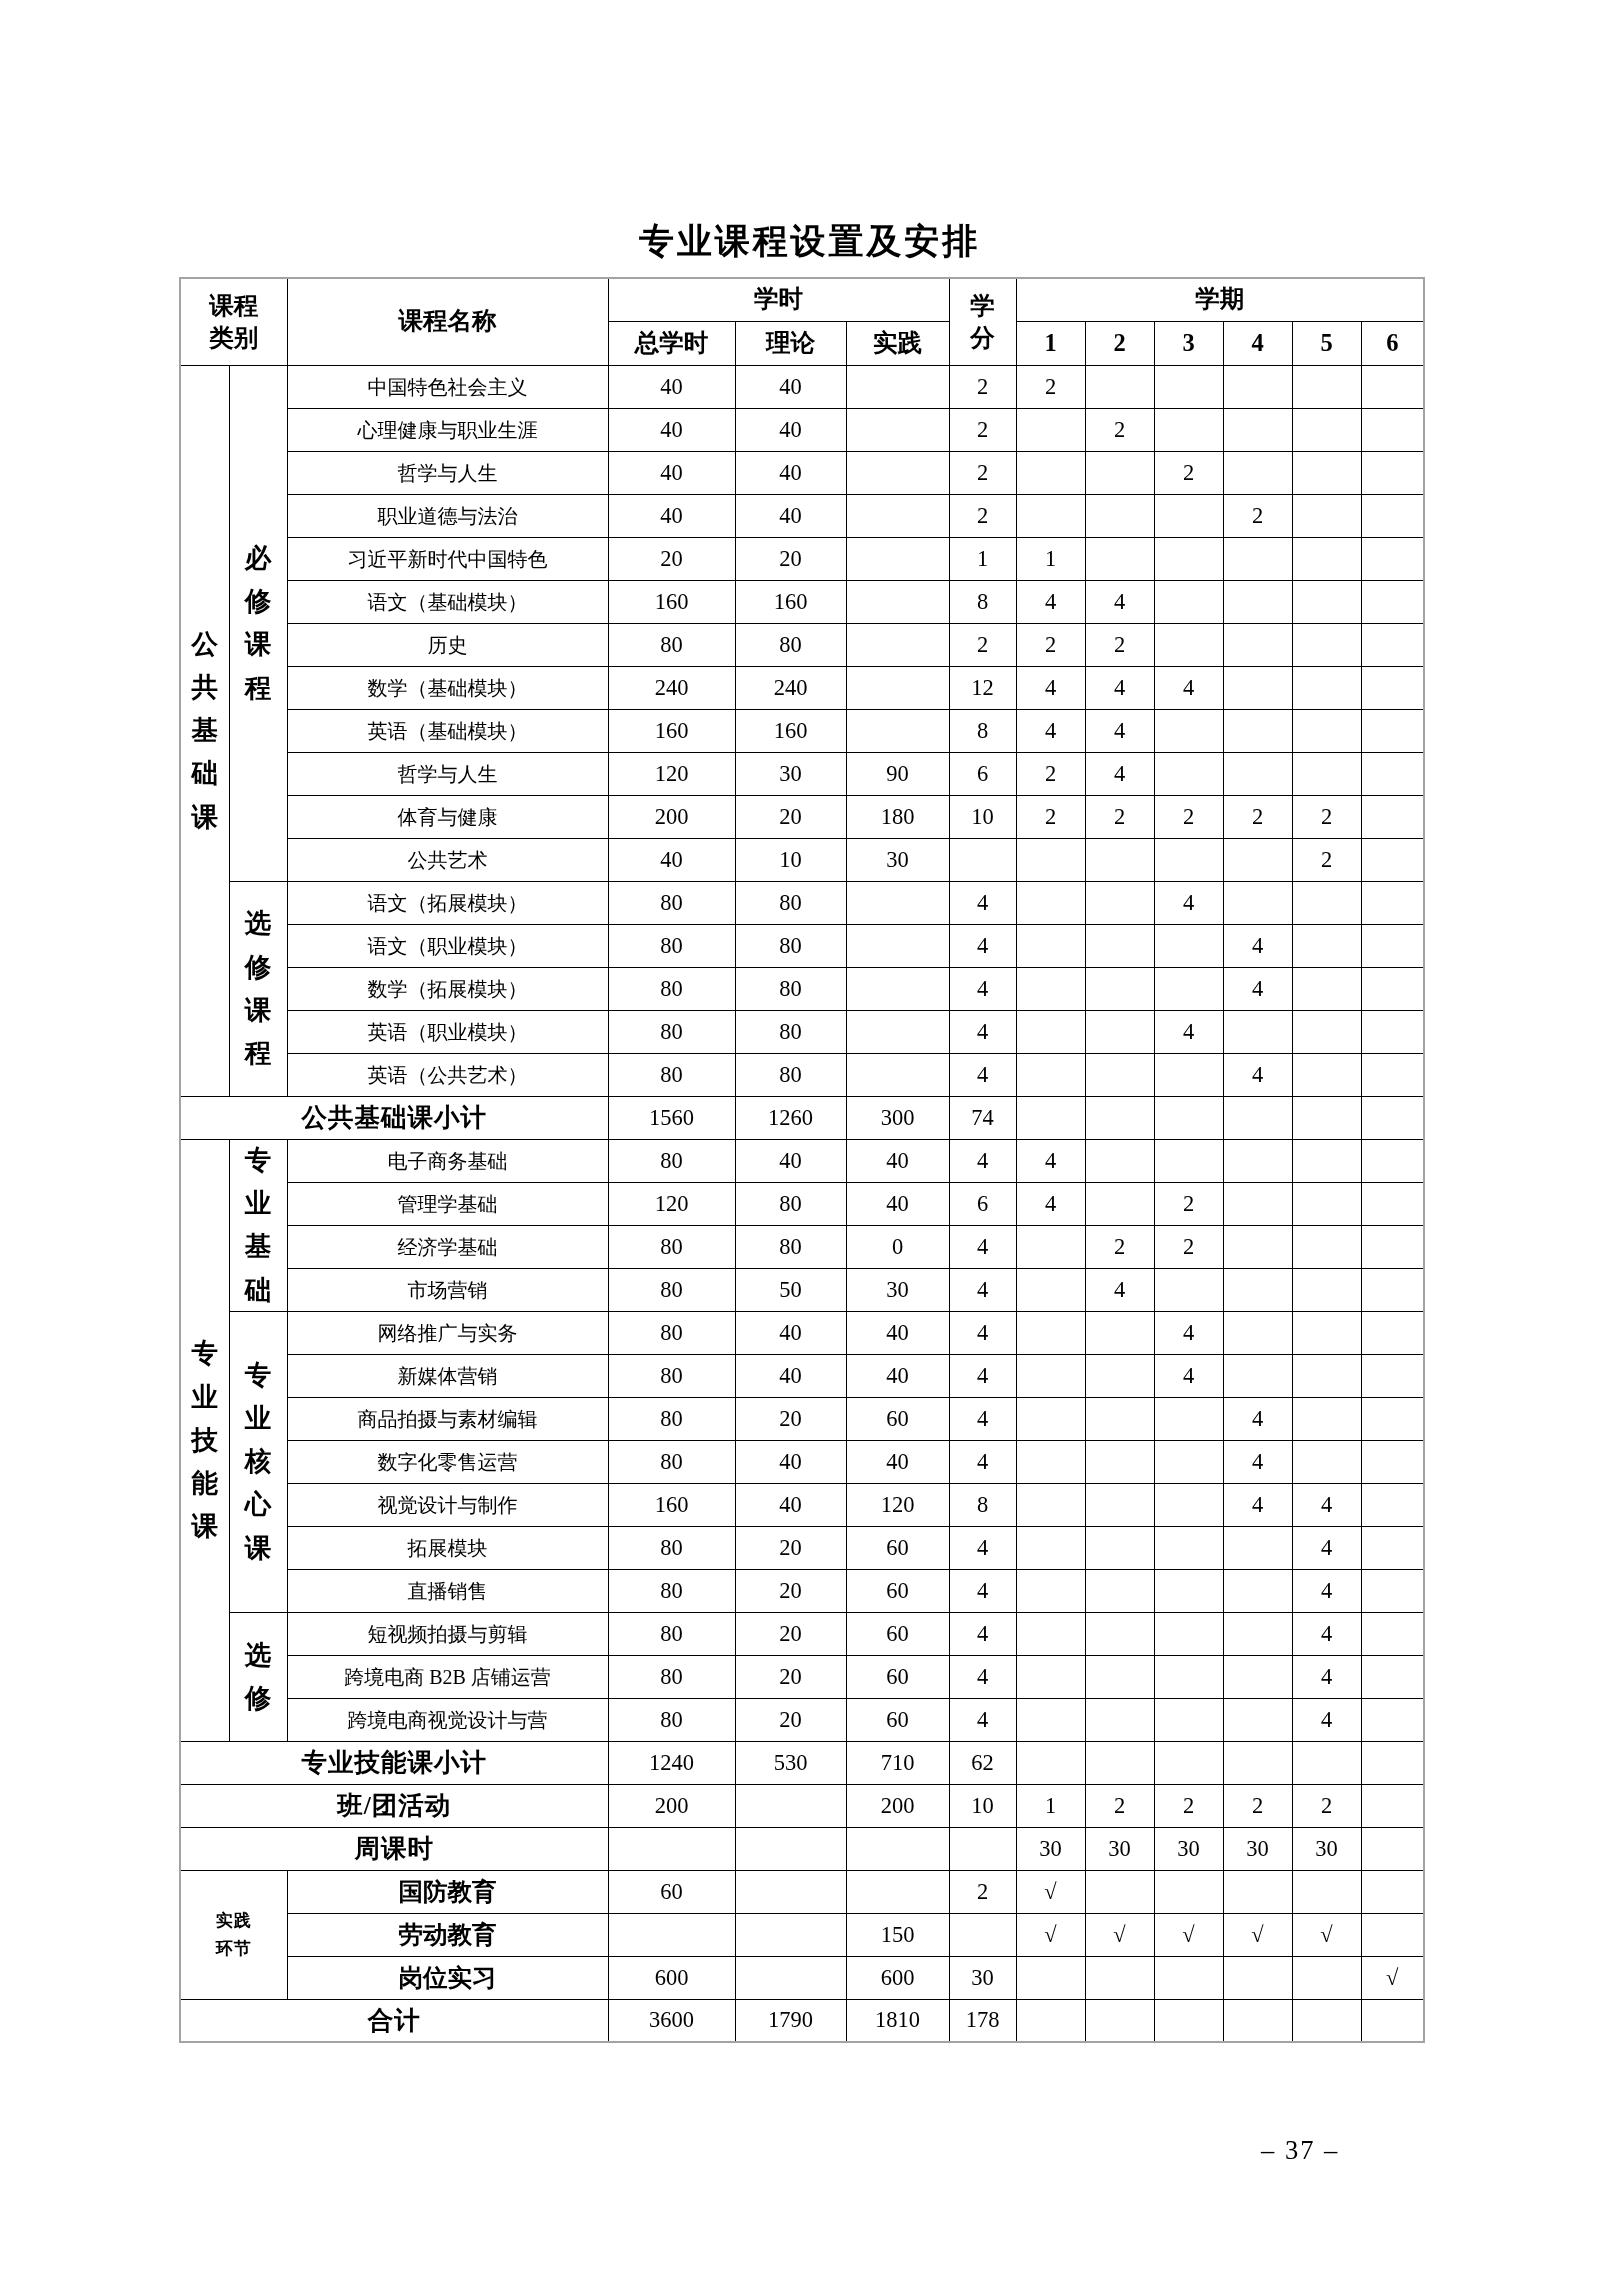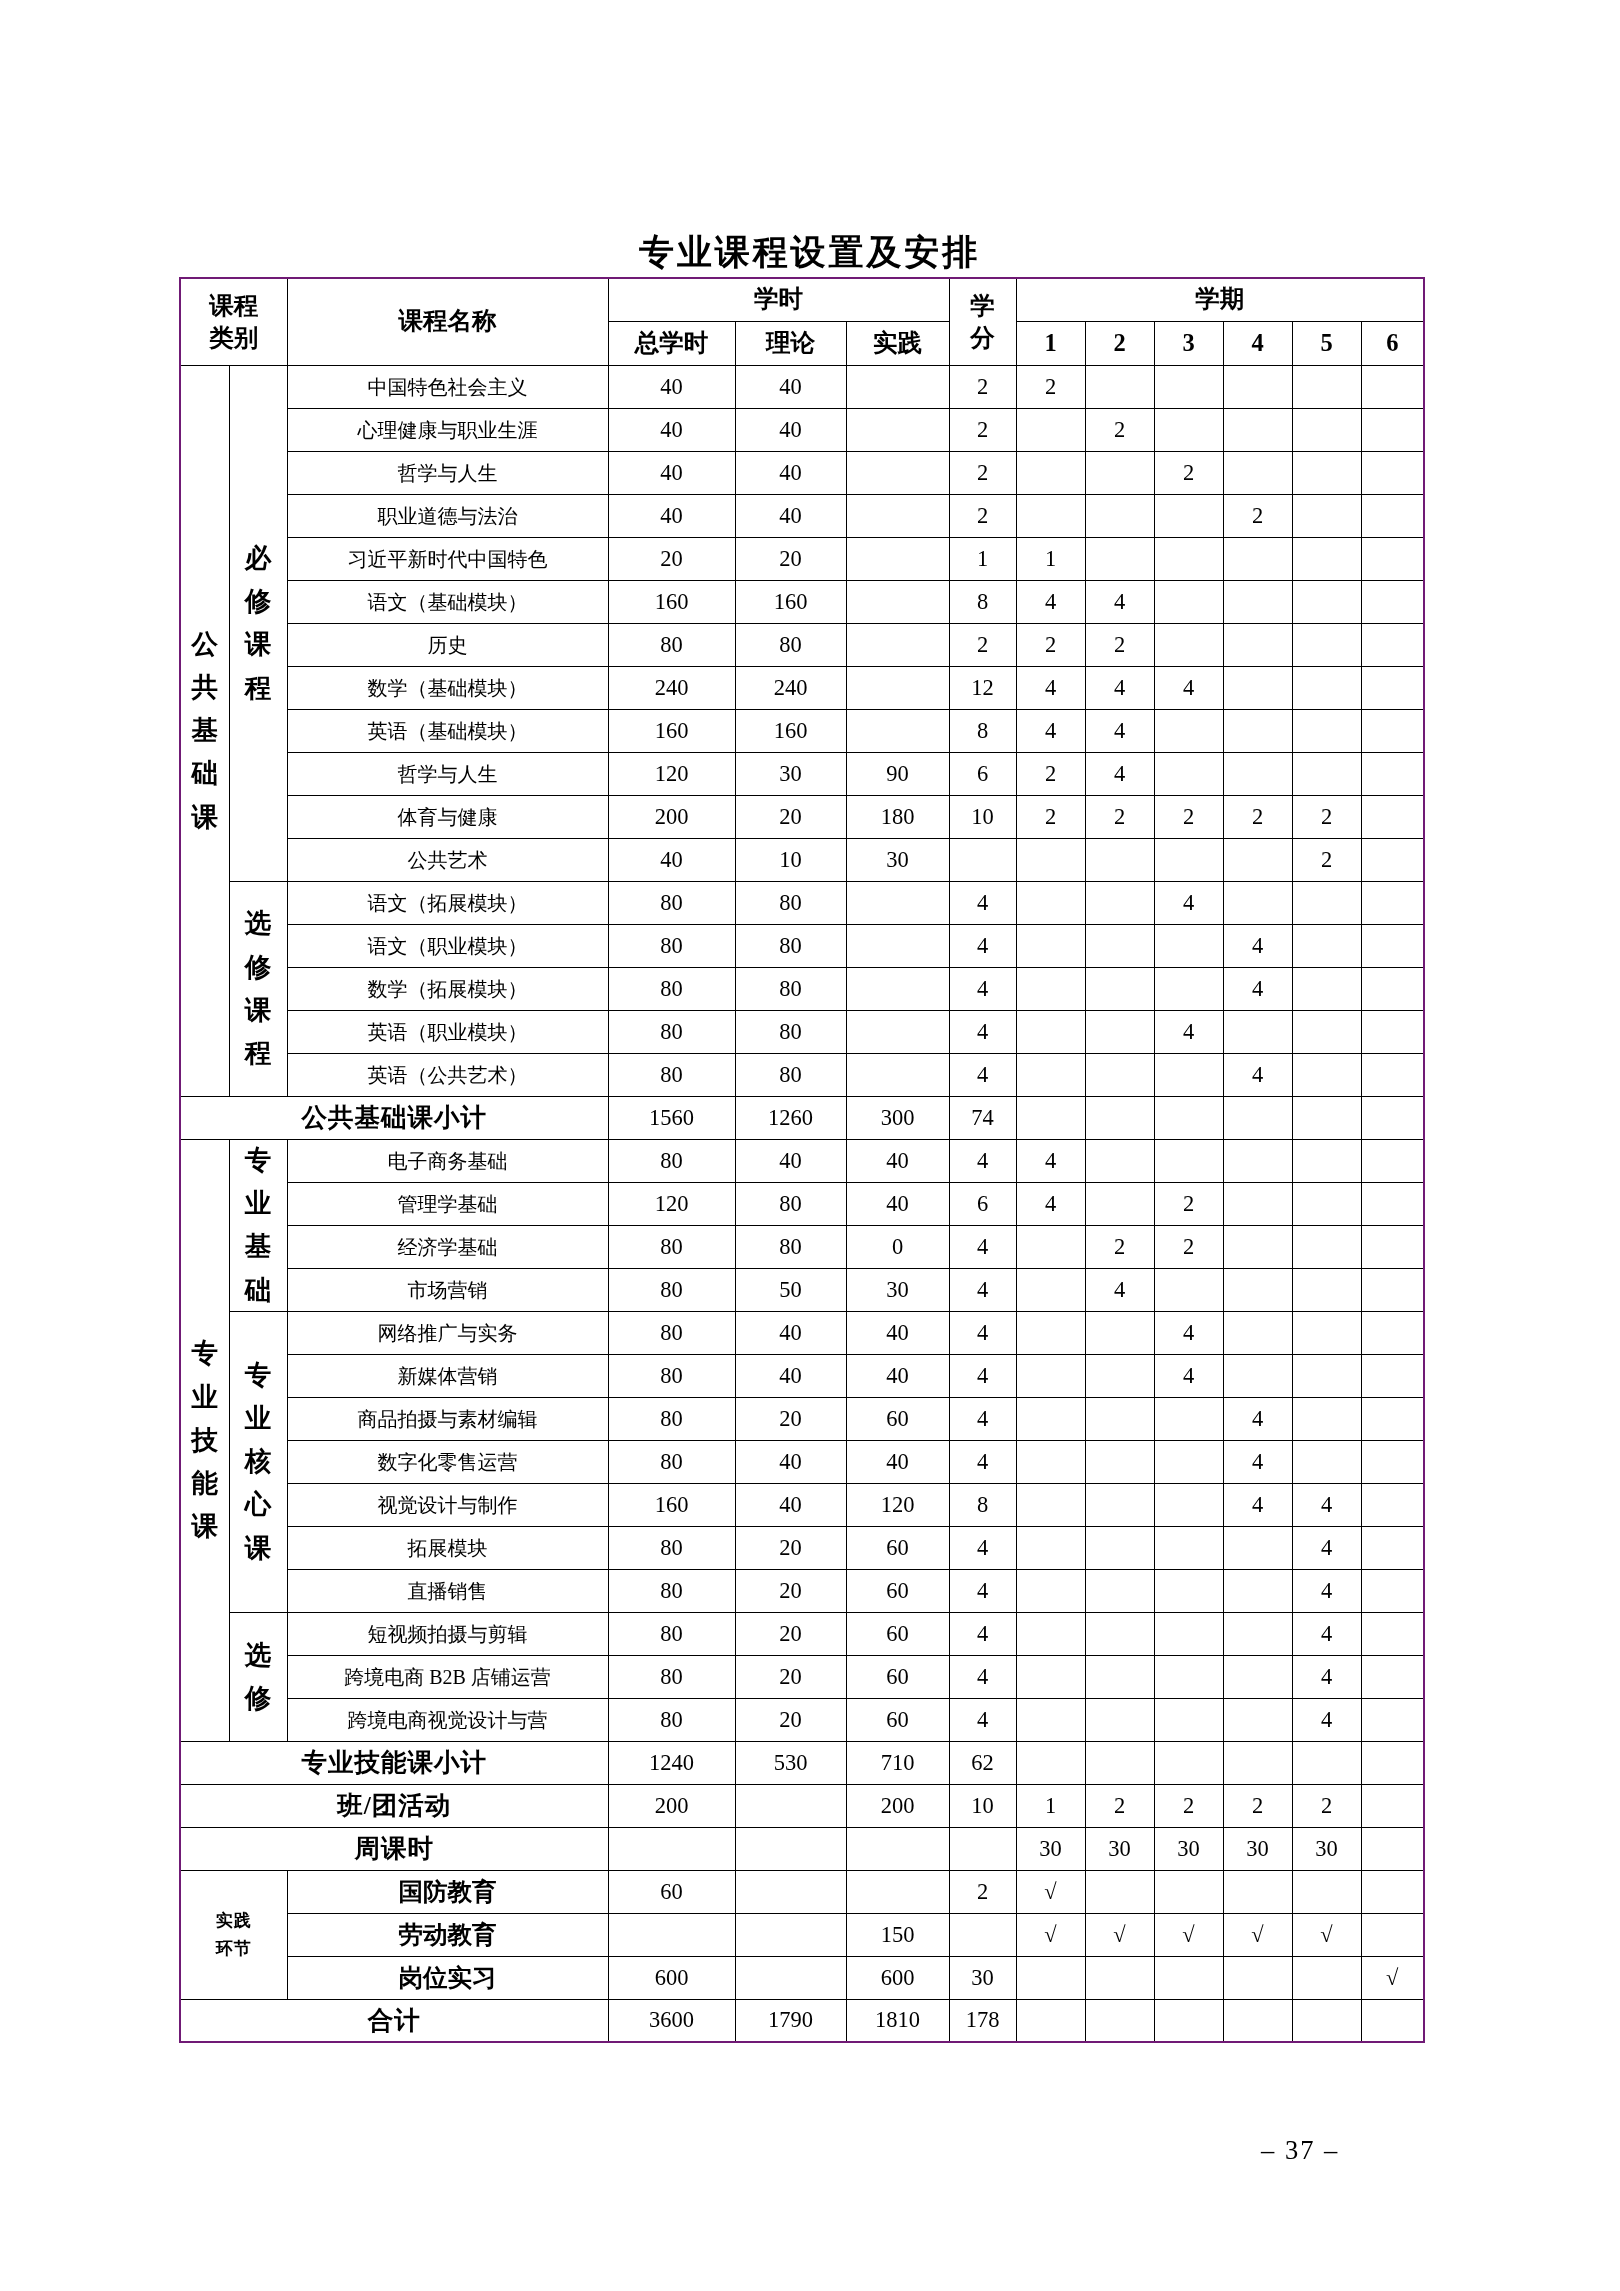--- a/index.html
+++ b/index.html
@@ -9,26 +9,25 @@
     background:#ffffff;
     font-family:"Liberation Serif","DejaVu Serif",serif;
     color:#000;
     overflow:hidden;
   }
   .doc-title{
     position:absolute;
     left:639px;top:218px;
     font-size:35px;font-weight:700;letter-spacing:2.9px;
     white-space:nowrap;
-    margin-top:11px;
   }
   table.curriculum{
     position:absolute;left:179px;top:277px;
     border-collapse:collapse;table-layout:fixed;
-    border:2px solid #701a75;
+    border:2px solid #a3a3a3;
   }
   table.curriculum td,table.curriculum th{
     border:1px solid #000;
     padding:0;margin:0;
     text-align:center;vertical-align:middle;
     overflow:hidden;
   }
   tr.hrow1{height:43px}
   tr.hrow2{height:44px}
   table.curriculum tbody tr{height:43px}

